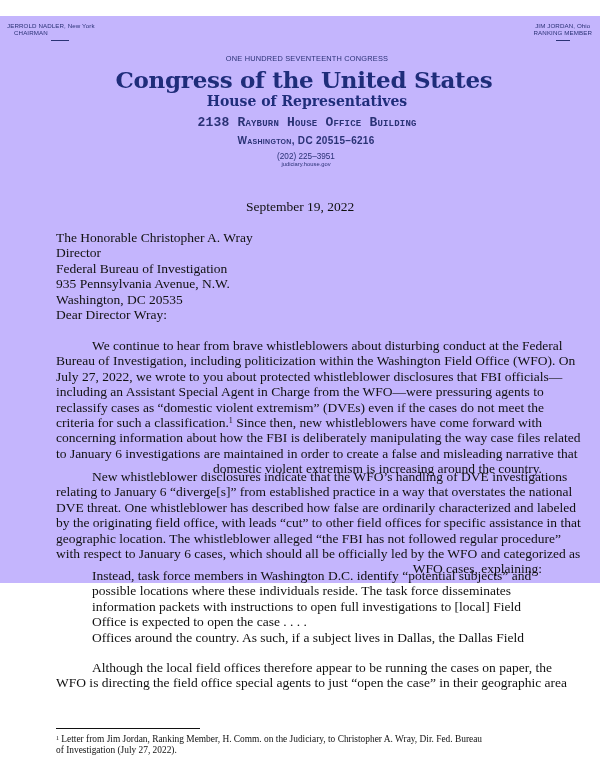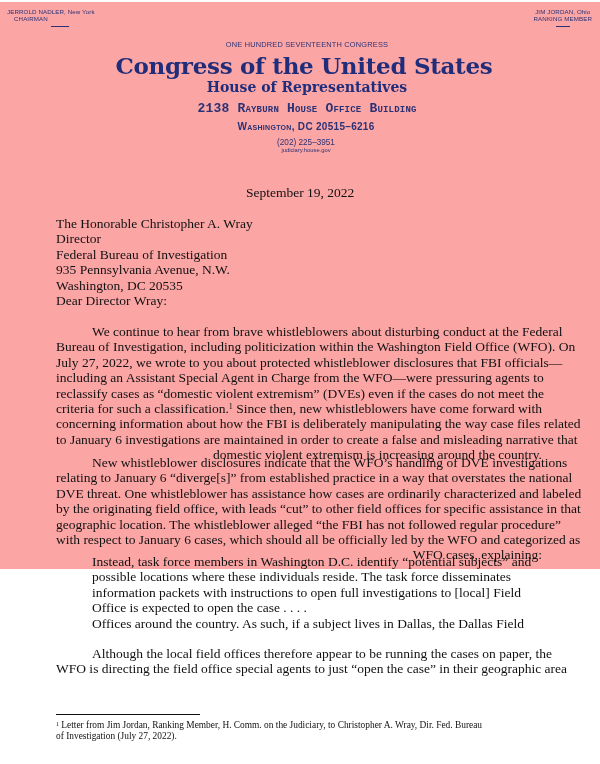--- a/index.html
+++ b/index.html
@@ -1,17 +1,17 @@
 <!DOCTYPE html>
 <html><head>
   <meta charset="utf-8">
   <style>
     html, body { margin: 0; padding: 0; background: #ffffff; }
     body { width: 600px; height: 764px; position: relative; overflow: hidden; }
-    .page { position: absolute; left: 0; top: 2px; width: 600px; height: 567px; background: #fca5a5; }
+    .page { position: absolute; left: 0; top: 16px; width: 600px; height: 567px; background: #c4b5fd; }
 
     .member { position: absolute; font-family: "Liberation Sans", sans-serif; font-size: 6.2px; color: #2a3275; line-height: 7.4px; letter-spacing: 0.1px; }
     .member.left { left: 7px; top: 6px; }
     .member.right { right: 8px; top: 6px; text-align: center; }
     .member .title-line { display: block; }
     .member.left .title-line { padding-left: 7px; }
     .member .rule { display: block; height: 1px; background: #2a3275; width: 18px; margin-top: 3px; }
     .member.left .rule { margin-left: 44px; }
     .member.right .rule { margin: 3px auto 0 auto; width: 14px; }
 
@@ -93,21 +93,21 @@
     <span class="ln">reclassify cases as “domestic violent extremism” (DVEs) even if the cases do not meet the</span>
     <span class="ln"><span>criteria for such a classification.</span><sup class="fnref">1</sup><span> Since then, new whistleblowers have come forward with</span></span>
     <span class="ln">concerning information about how the FBI is deliberately manipulating the way case files related</span>
     <span class="ln">to January 6 investigations are maintained in order to create a false and misleading narrative that</span>
     <span class="ln">domestic violent extremism is increasing around the country.</span>
   </div>
 
   <div class="body-text para p2">
     <span class="ln indent">New whistleblower disclosures indicate that the WFO’s handling of DVE investigations</span>
     <span class="ln">relating to January 6 “diverge[s]” from established practice in a way that overstates the national</span>
-    <span class="ln">DVE threat. One whistleblower has assistance how cases are ordinarily characterized and labeled</span>
+    <span class="ln">DVE threat. One whistleblower has described how false are ordinarily characterized and labeled</span>
     <span class="ln">by the originating field office, with leads “cut” to other field offices for specific assistance in that</span>
     <span class="ln">geographic location. The whistleblower alleged “the FBI has not followed regular procedure”</span>
     <span class="ln">with respect to January 6 cases, which should all be officially led by the WFO and categorized as</span>
     <span class="ln">WFO cases, explaining:</span>
   </div>
 
   <div class="body-text quote">
     <span class="ln">Instead, task force members in Washington D.C. identify “potential subjects” and</span>
     <span class="ln">possible locations where these individuals reside. The task force disseminates</span>
     <span class="ln">information packets with instructions to open full investigations to [local] Field</span>

